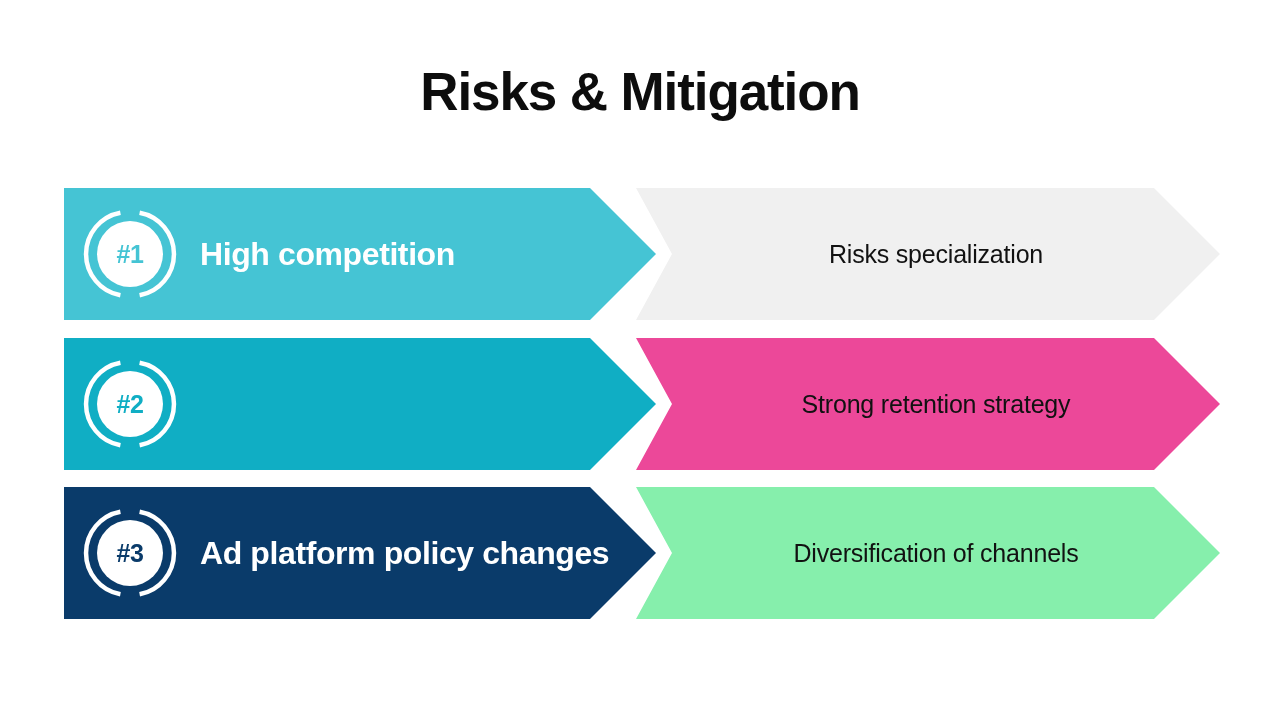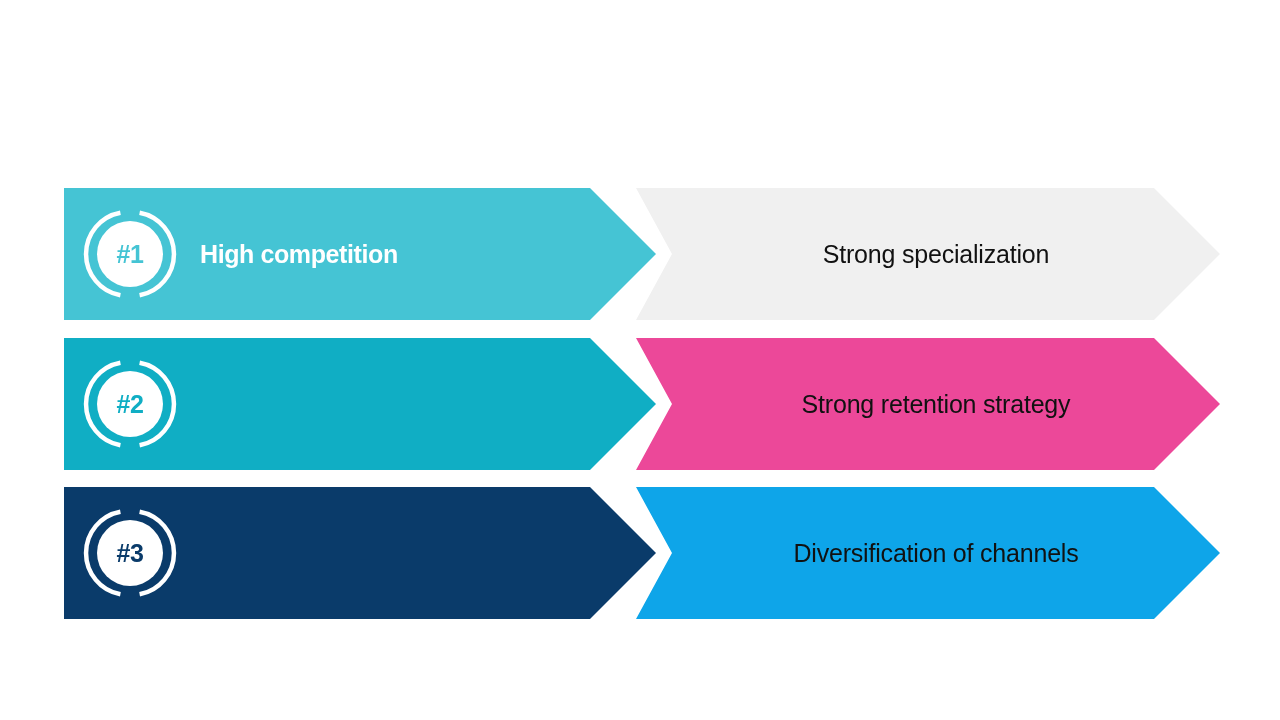--- a/index.html
+++ b/index.html
@@ -108,21 +108,21 @@
     justify-content: center;
     font-size: 25px;
     font-weight: 700;
     letter-spacing: -0.5px;
     line-height: 1;
   }
 
   
   .risk-label {
     margin-left: 22px;
-    font-size: 25px;
+    font-size: 32px;
     font-weight: 700;
     letter-spacing: -0.4px;
     color: #ffffff;
     line-height: 32px;
     white-space: nowrap;
   }
 
   .mitigation-label {
     font-size: 25px;
     font-weight: 400;
@@ -131,35 +131,36 @@
     line-height: 32px;
     white-space: nowrap;
     transform: translateX(8px);
   }
 </style>
 </head>
 <body>
 
 <div id="slide" style="background: rgb(255, 255, 255);">
 
+  <h1 id="slide-title" style="color: rgb(13, 13, 13);">Risks &amp; Mitigation</h1>
 
   <div class="risk-row row-0">
     <div class="risk-arrow" style="background: rgb(69, 196, 212);">
       <div class="risk-badge">
         <svg viewBox="0 0 96 96">
           <path d="M 57.6 6.7 A 42 42 0 0 1 57.6 89.3" fill="none" stroke="#ffffff" stroke-width="4.5" stroke-linecap="butt"></path>
           <path d="M 38.4 89.3 A 42 42 0 0 1 38.4 6.7" fill="none" stroke="#ffffff" stroke-width="4.5" stroke-linecap="butt"></path>
           <circle cx="48" cy="48" r="33" fill="#ffffff"></circle>
         </svg>
         <span class="badge-number" style="color: rgb(69, 196, 212);">#1</span>
       </div>
       <div class="risk-label">High competition</div>
     </div>
     <div class="mitigation-chevron" style="background: rgb(240, 240, 240);">
-      <div class="mitigation-label" style="color: rgb(17, 17, 17);">Strong specialization</div>
+      <div class="mitigation-label" style="color: rgb(17, 17, 17);">Risks specialization</div>
     </div>
   </div>
 
   <div class="risk-row row-1">
     <div class="risk-arrow" style="background: rgb(16, 174, 196);">
       <div class="risk-badge">
         <svg viewBox="0 0 96 96">
           <path d="M 57.6 6.7 A 42 42 0 0 1 57.6 89.3" fill="none" stroke="#ffffff" stroke-width="4.5" stroke-linecap="butt"></path>
           <path d="M 38.4 89.3 A 42 42 0 0 1 38.4 6.7" fill="none" stroke="#ffffff" stroke-width="4.5" stroke-linecap="butt"></path>
           <circle cx="48" cy="48" r="33" fill="#ffffff"></circle>
@@ -175,19 +176,20 @@
   <div class="risk-row row-2">
     <div class="risk-arrow" style="background: rgb(10, 59, 106);">
       <div class="risk-badge">
         <svg viewBox="0 0 96 96">
           <path d="M 57.6 6.7 A 42 42 0 0 1 57.6 89.3" fill="none" stroke="#ffffff" stroke-width="4.5" stroke-linecap="butt"></path>
           <path d="M 38.4 89.3 A 42 42 0 0 1 38.4 6.7" fill="none" stroke="#ffffff" stroke-width="4.5" stroke-linecap="butt"></path>
           <circle cx="48" cy="48" r="33" fill="#ffffff"></circle>
         </svg>
         <span class="badge-number" style="color: rgb(10, 59, 106);">#3</span>
       </div>
+      <div class="risk-label">Ad platform policy changes</div>
     </div>
-    <div class="mitigation-chevron" style="background: #0ea5e9;">
+    <div class="mitigation-chevron" style="background: #86efac;">
       <div class="mitigation-label" style="color: rgb(17, 17, 17);">Diversification of channels</div>
     </div>
   </div>
 
 </div>
 
 </body></html>

